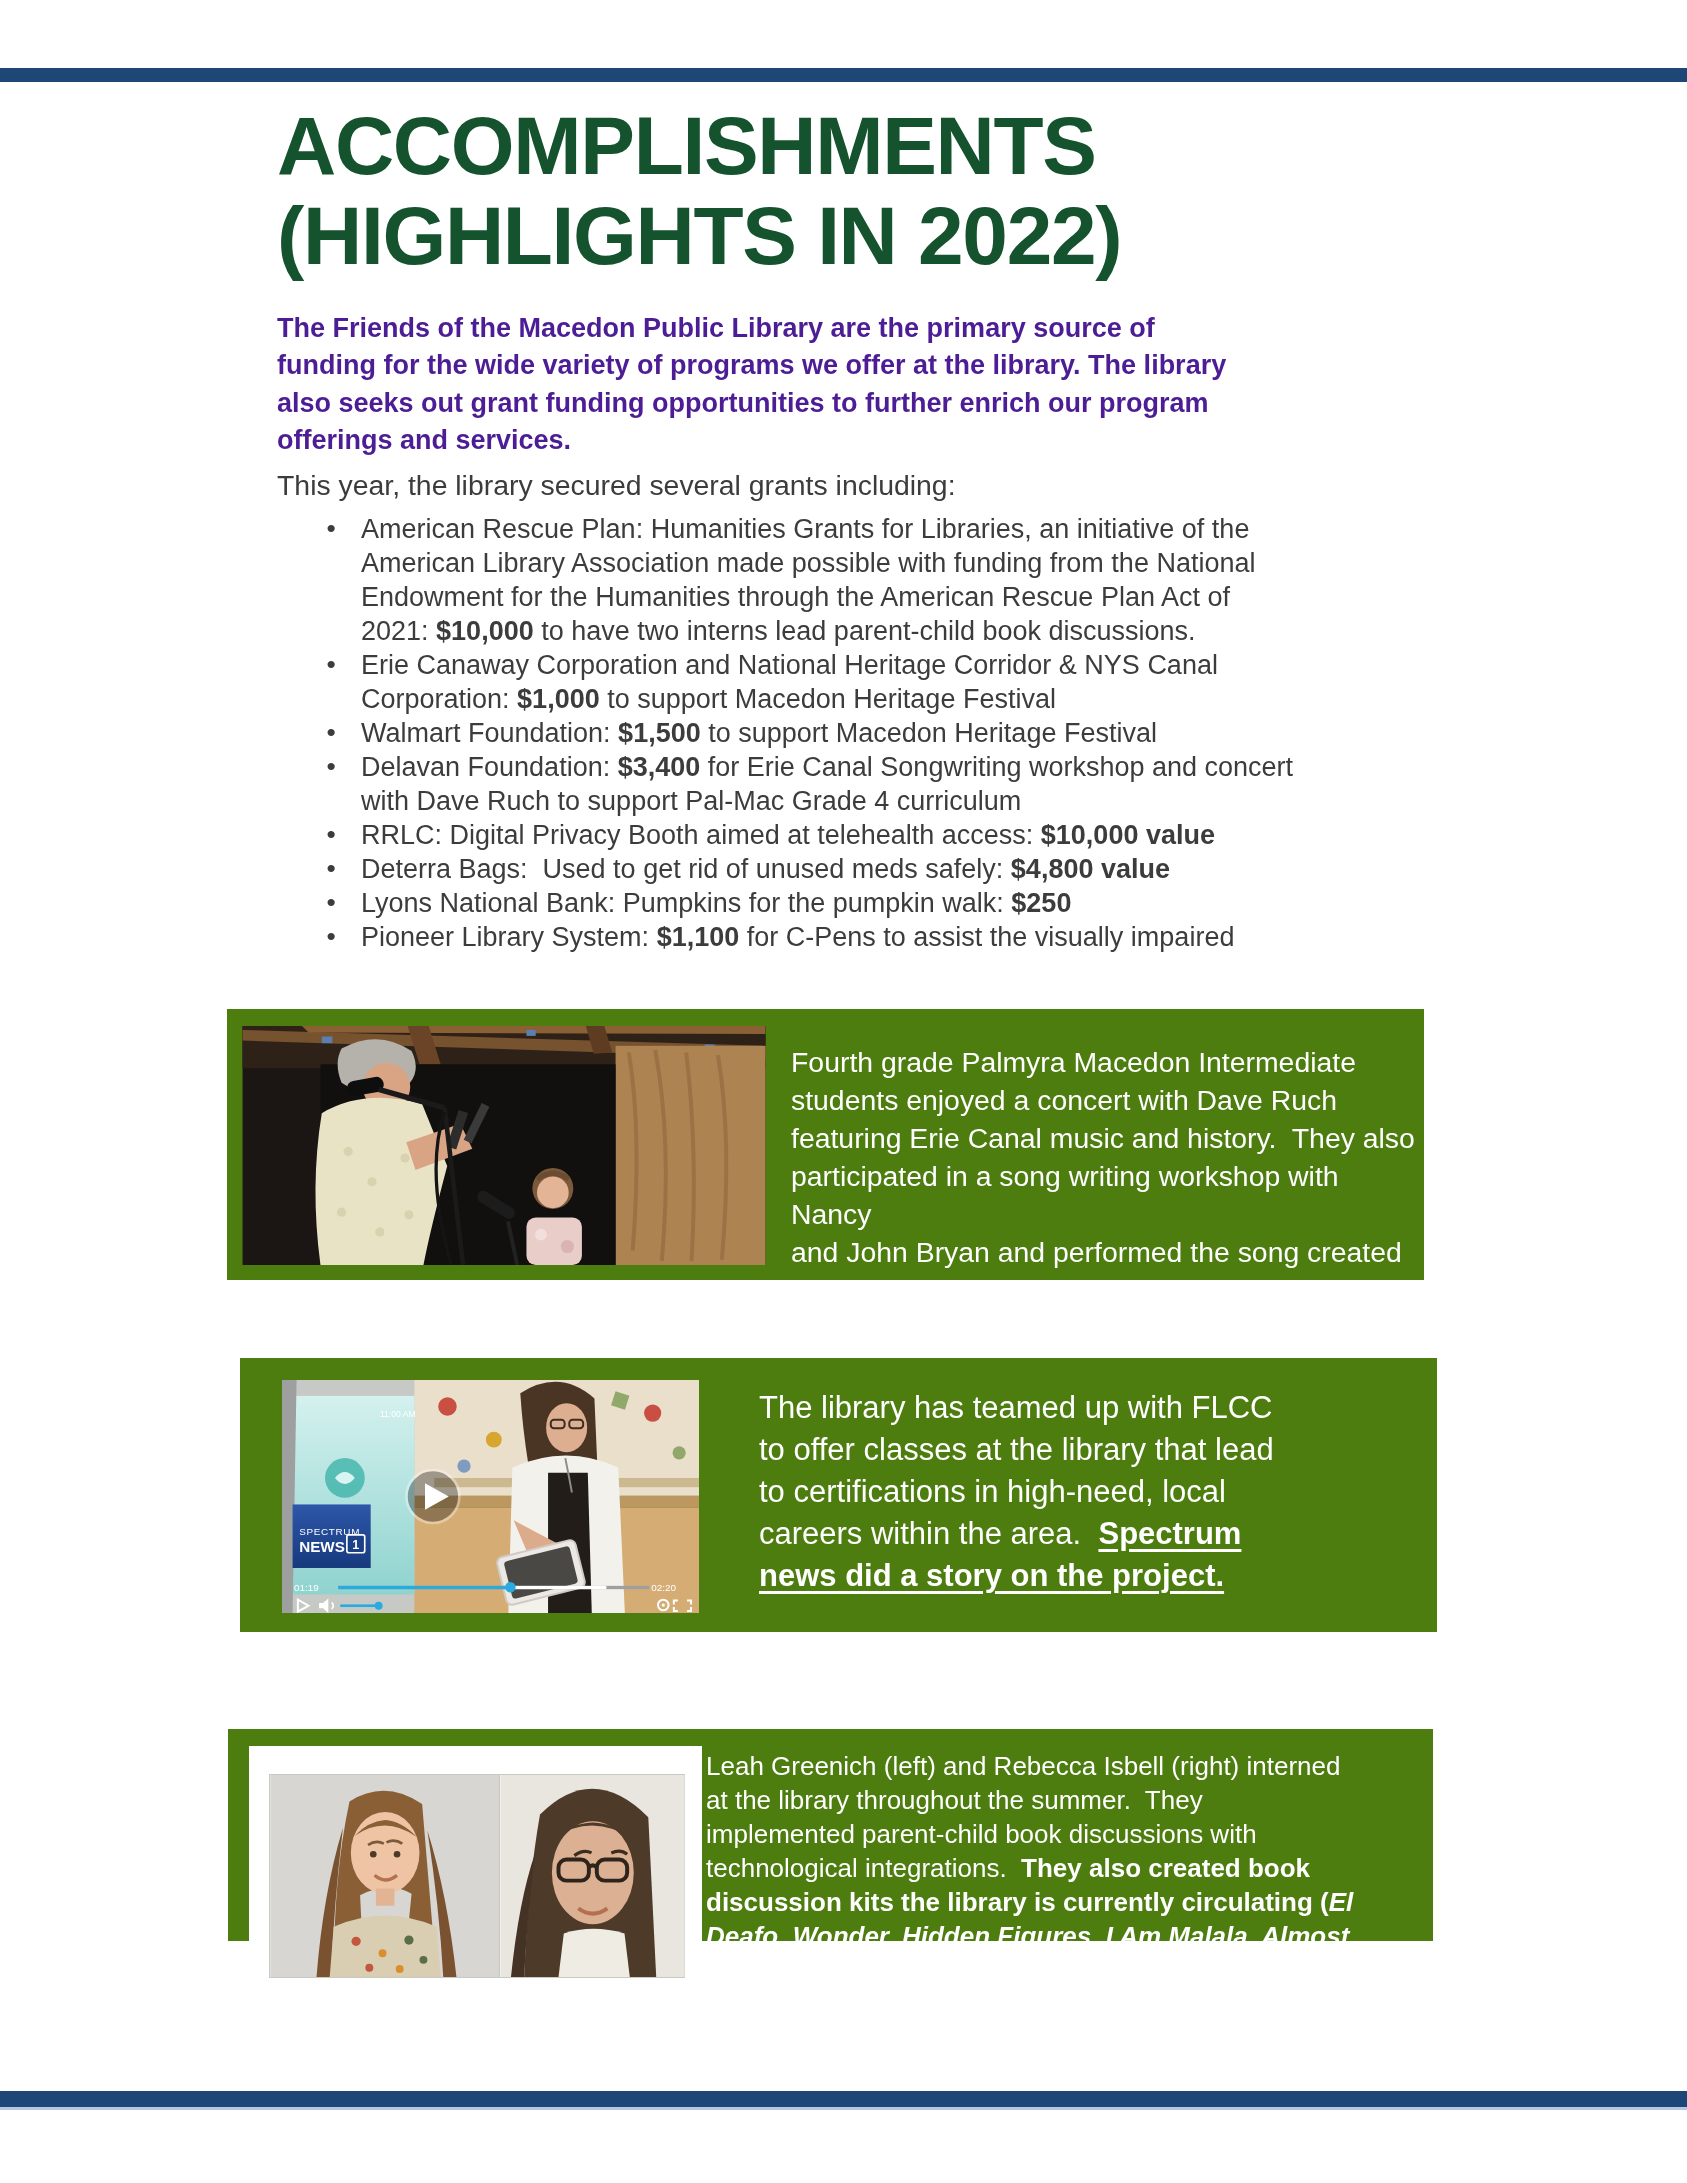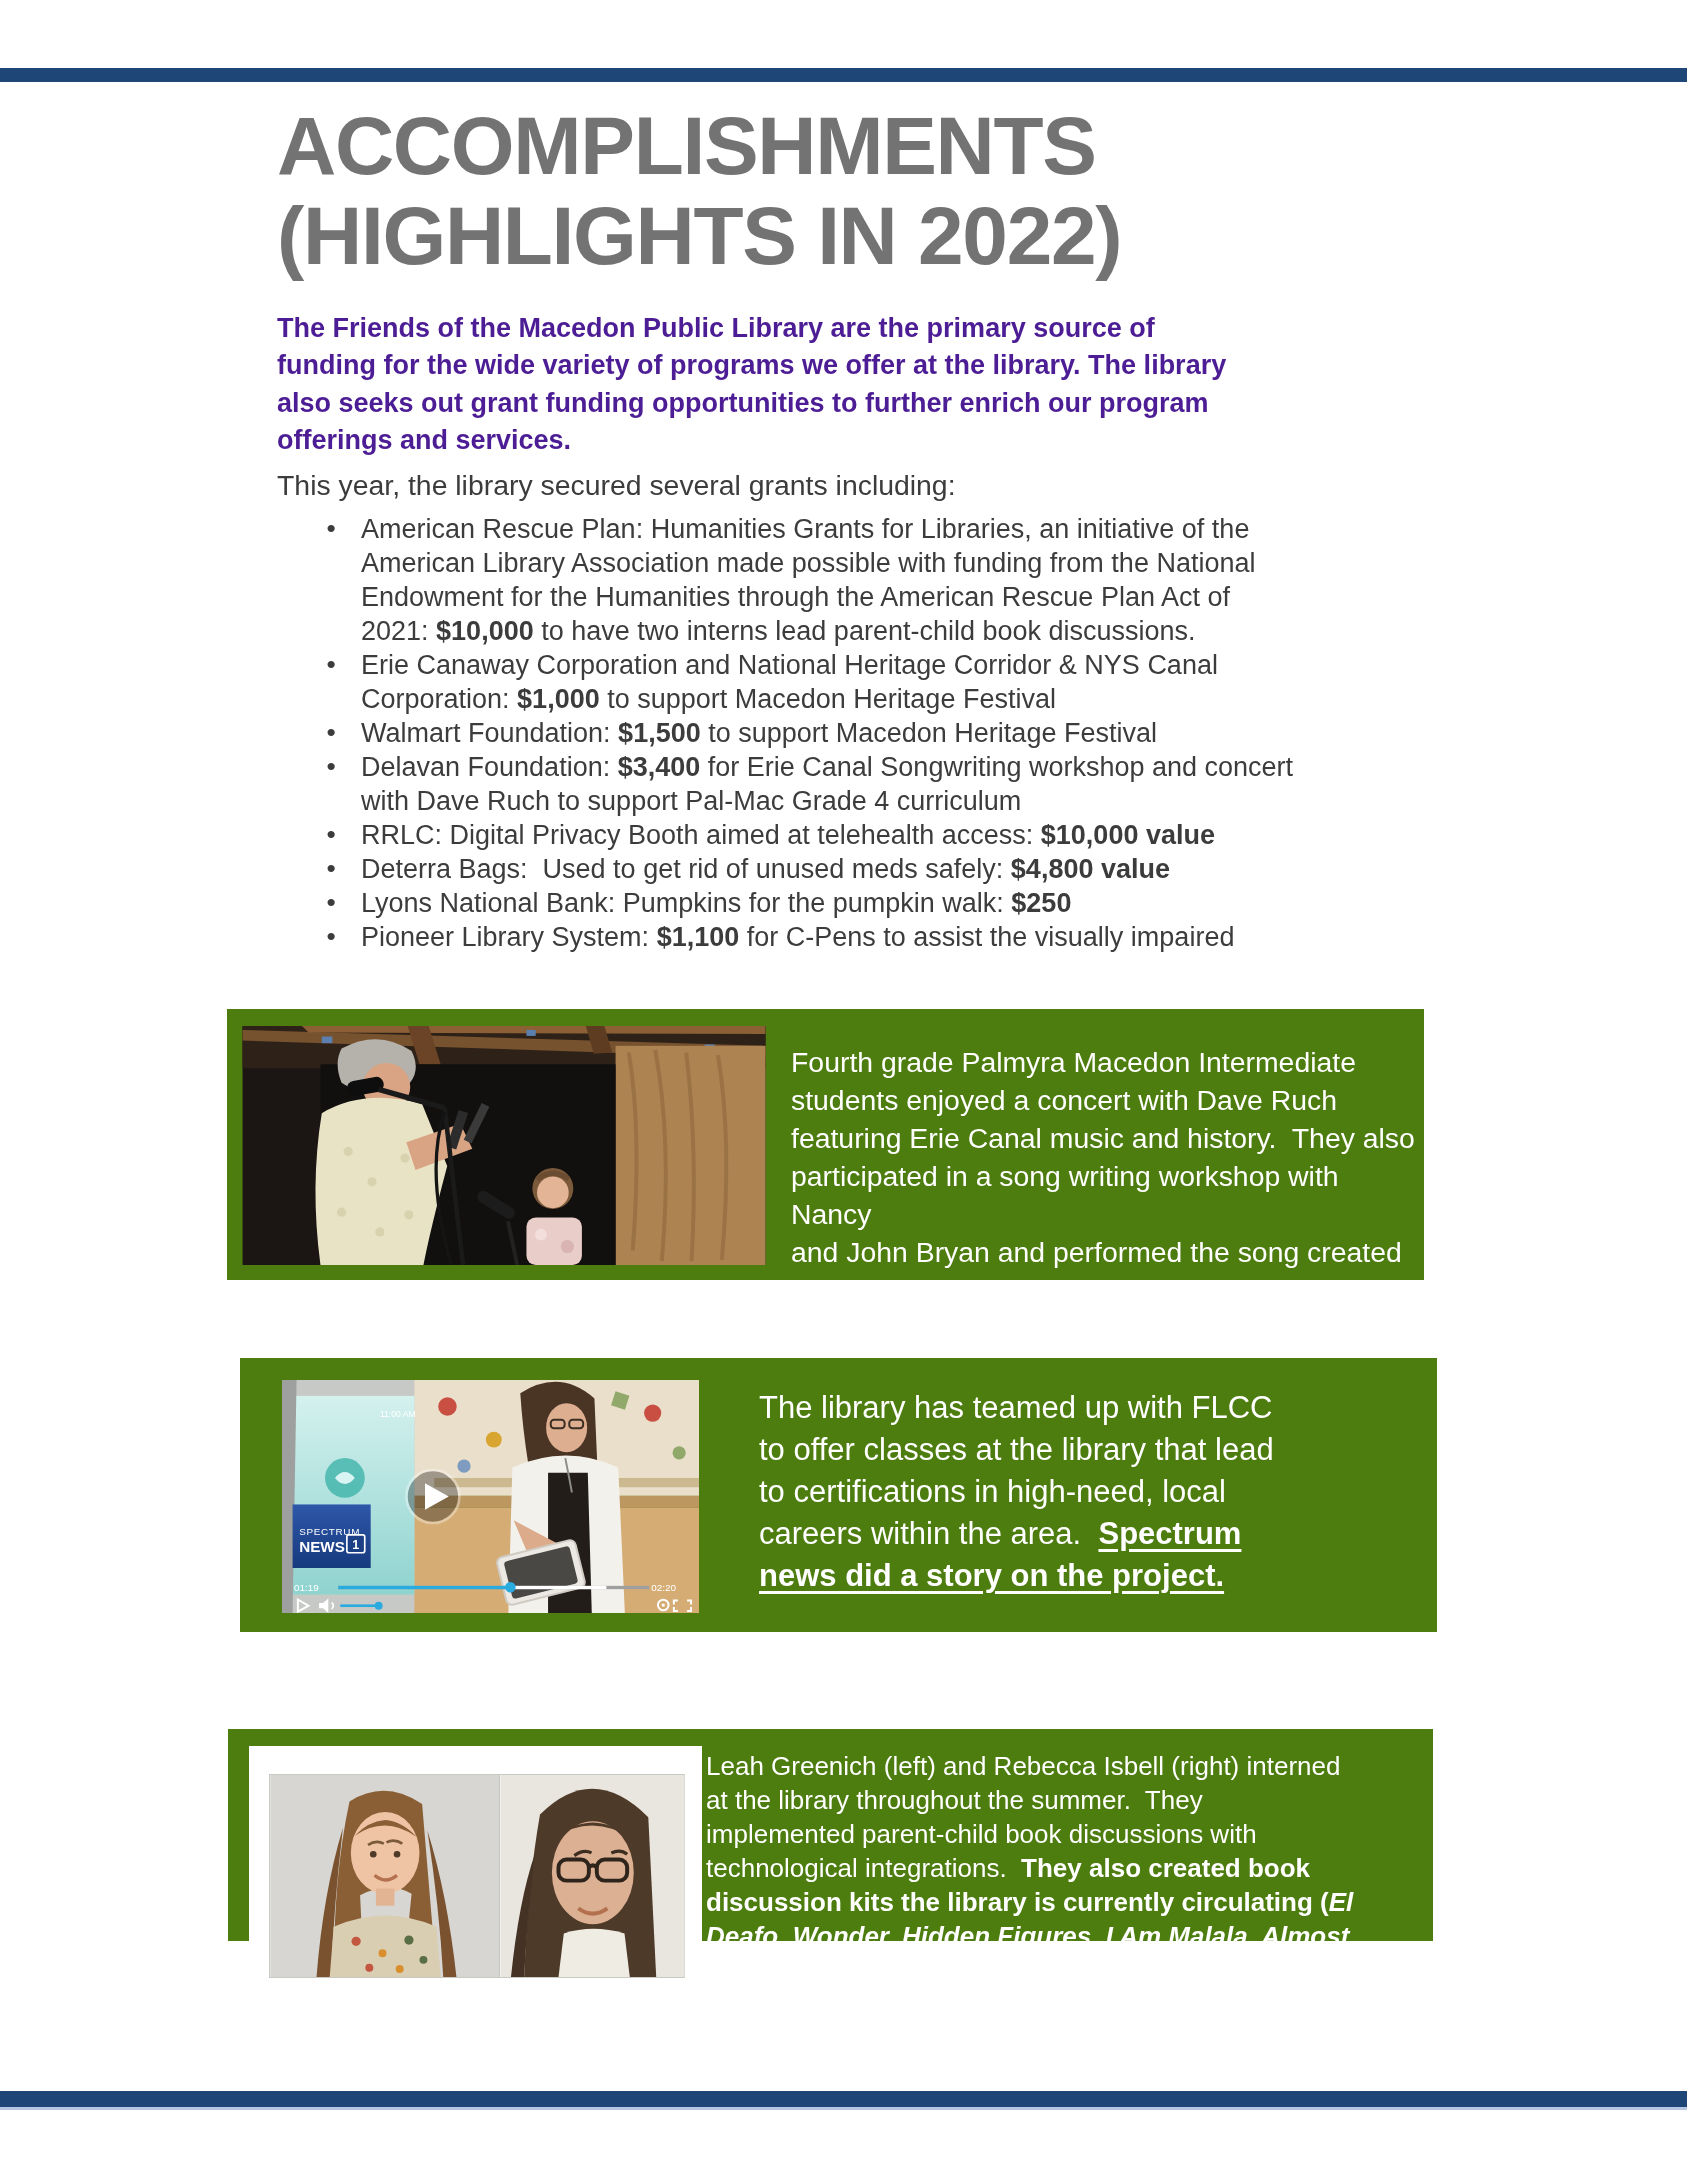--- a/index.html
+++ b/index.html
@@ -3,21 +3,21 @@
 <meta charset="utf-8">
 <style>
   html,body{margin:0;padding:0;background:#ffffff;}
   .page{position:relative;width:1687px;height:2183px;background:#ffffff;overflow:hidden;
         font-family:"Liberation Sans",sans-serif;}
   .bar{position:absolute;left:0;width:1687px;background:#1e4778;}
   .bar.top{top:68px;height:14px;}
   .bar.bottom{top:2091px;height:16.5px;}
   .bar-underline{position:absolute;left:0;top:2107px;width:1687px;height:2.6px;background:#b7c6e2;}
 
-  .title{position:absolute;left:277px;top:101px;color:#737373;font-weight:bold;
+  .title{position:absolute;left:277px;top:101px;color:#14532d;font-weight:bold;
          font-size:82px;line-height:1.10;letter-spacing:-1.3px;white-space:pre;}
   .intro{position:absolute;left:277px;top:310px;width:1191px;color:#4c1d95;font-weight:bold;
          font-size:27px;line-height:1.38;white-space:pre-line;}
   .grants-intro{position:absolute;left:277px;top:468px;width:1125px;color:#3c3c3c;
          font-size:28.4px;line-height:1.2;}
   ul.grants{position:absolute;left:316px;top:508px;width:1098px;margin:4px;padding:0;
          color:#3c3c3c;font-size:27px;line-height:34px;}
   ul.grants li{list-style:none;position:relative;padding-left:41px;white-space:pre-wrap;}
   ul.grants li::before{content:"\2022";position:absolute;left:6.6px;top:-0.7px;font-size:26.5px;color:#3c3c3c;}
 

